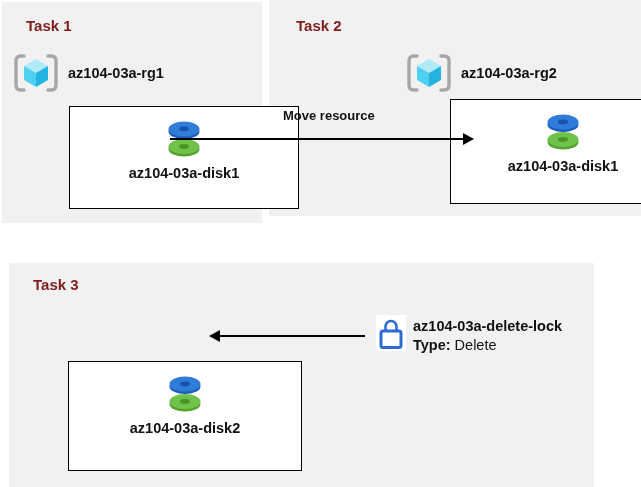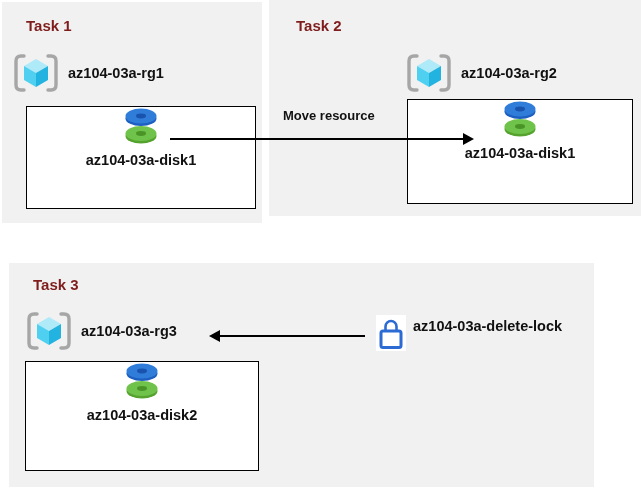--- a/index.html
+++ b/index.html
@@ -42,20 +42,22 @@
   .rg-label { font-size: 14.5px; font-weight: 700; }
 
   .resource-box {
     position: absolute;
     background: #ffffff;
     border: 1.5px solid #000;
     box-sizing: border-box;
     display: flex;
     flex-direction: column;
     align-items: center;
+    padding-top: 13px;
+    margin-left: 43px;
   }
   #box-disk-1 { left: 26px;  top: 106px; width: 230px; height: 103px; }
   #box-disk-2 { left: 407px; top: 99px;  width: 226px; height: 105px; }
   #box-disk-3 { left: 25px;  top: 361px; width: 234px; height: 110px; }
 
   .disk-label { font-size: 14.5px; font-weight: 700; margin-top: 7px; white-space: nowrap; }
 
   .arrow-line { position: absolute; height: 2px; background: #000; }
   #move-arrow-line { left: 170px; top: 138px; width: 294px; }
   #lock-arrow-line { left: 219px; top: 335px; width: 146px; }
@@ -136,32 +138,20 @@
         <path d="M11 3 H8 Q3 3 3 8 V32 Q3 37 8 37 H11" fill="none" stroke="#a6a6a6" stroke-width="3.4" stroke-linecap="round"></path>
         <path d="M35 3 H38 Q43 3 43 8 V32 Q43 37 38 37 H35" fill="none" stroke="#a6a6a6" stroke-width="3.4" stroke-linecap="round"></path>
         <polygon points="23,6 35,13 23,20 11,13" fill="#aeeaf8"></polygon>
         <polygon points="11,13 23,20 23,34 11,27" fill="#4fd0f0"></polygon>
         <polygon points="35,13 23,20 23,34 35,27" fill="#22b3e0"></polygon>
       </svg>
     </span>
     <span class="rg-label">az104-03a-rg2</span>
   </div>
 
-  <div class="rg-row" id="rg-row-3">
-    <span class="icon">
-      <svg class="icon-svg" width="46" height="40" viewBox="0 0 46 40">
-        <path d="M11 3 H8 Q3 3 3 8 V32 Q3 37 8 37 H11" fill="none" stroke="#a6a6a6" stroke-width="3.4" stroke-linecap="round"></path>
-        <path d="M35 3 H38 Q43 3 43 8 V32 Q43 37 38 37 H35" fill="none" stroke="#a6a6a6" stroke-width="3.4" stroke-linecap="round"></path>
-        <polygon points="23,6 35,13 23,20 11,13" fill="#aeeaf8"></polygon>
-        <polygon points="11,13 23,20 23,34 11,27" fill="#4fd0f0"></polygon>
-        <polygon points="35,13 23,20 23,34 35,27" fill="#22b3e0"></polygon>
-      </svg>
-    </span>
-    <span class="rg-label">az104-03a-rg3</span>
-  </div>
 
   <div class="resource-box" id="box-disk-1">
     <span class="icon">
       <svg class="icon-svg" width="40" height="38" viewBox="0 0 40 38">
         <ellipse cx="20" cy="29" rx="15.5" ry="7.5" fill="#55a32e"></ellipse>
         <ellipse cx="20" cy="26.5" rx="15.5" ry="7.5" fill="#6fc24a"></ellipse>
         <ellipse cx="20" cy="26.5" rx="5" ry="2.4" fill="#4a9427"></ellipse>
         <ellipse cx="20" cy="11.5" rx="15.5" ry="7.5" fill="#1d5fc0"></ellipse>
         <ellipse cx="20" cy="9" rx="15.5" ry="7.5" fill="#2f7dd9"></ellipse>
         <ellipse cx="20" cy="9" rx="5" ry="2.4" fill="#1a53ae"></ellipse>
@@ -207,15 +197,18 @@
 
   <div id="lock-square">
     <svg class="icon-svg" width="26" height="34" viewBox="0 0 26 34">
       <path d="M7.5 16 V10.5 a5.5 5.5 0 0 1 11 0 V16" fill="none" stroke="#2b6bd3" stroke-width="2.6"></path>
       <rect x="3" y="15" width="20" height="16.5" rx="2" fill="#ffffff" stroke="#2b6bd3" stroke-width="3"></rect>
     </svg>
   </div>
 
   <div id="lock-text">
     <div class="lock-name">az104-03a-delete-lock</div>
+    <div class="lock-type">
+      <span class="lock-type-label">Type:</span><span class="lock-type-value">Delete</span>
+    </div>
   </div>
 
 </div>
 
 </body></html>

